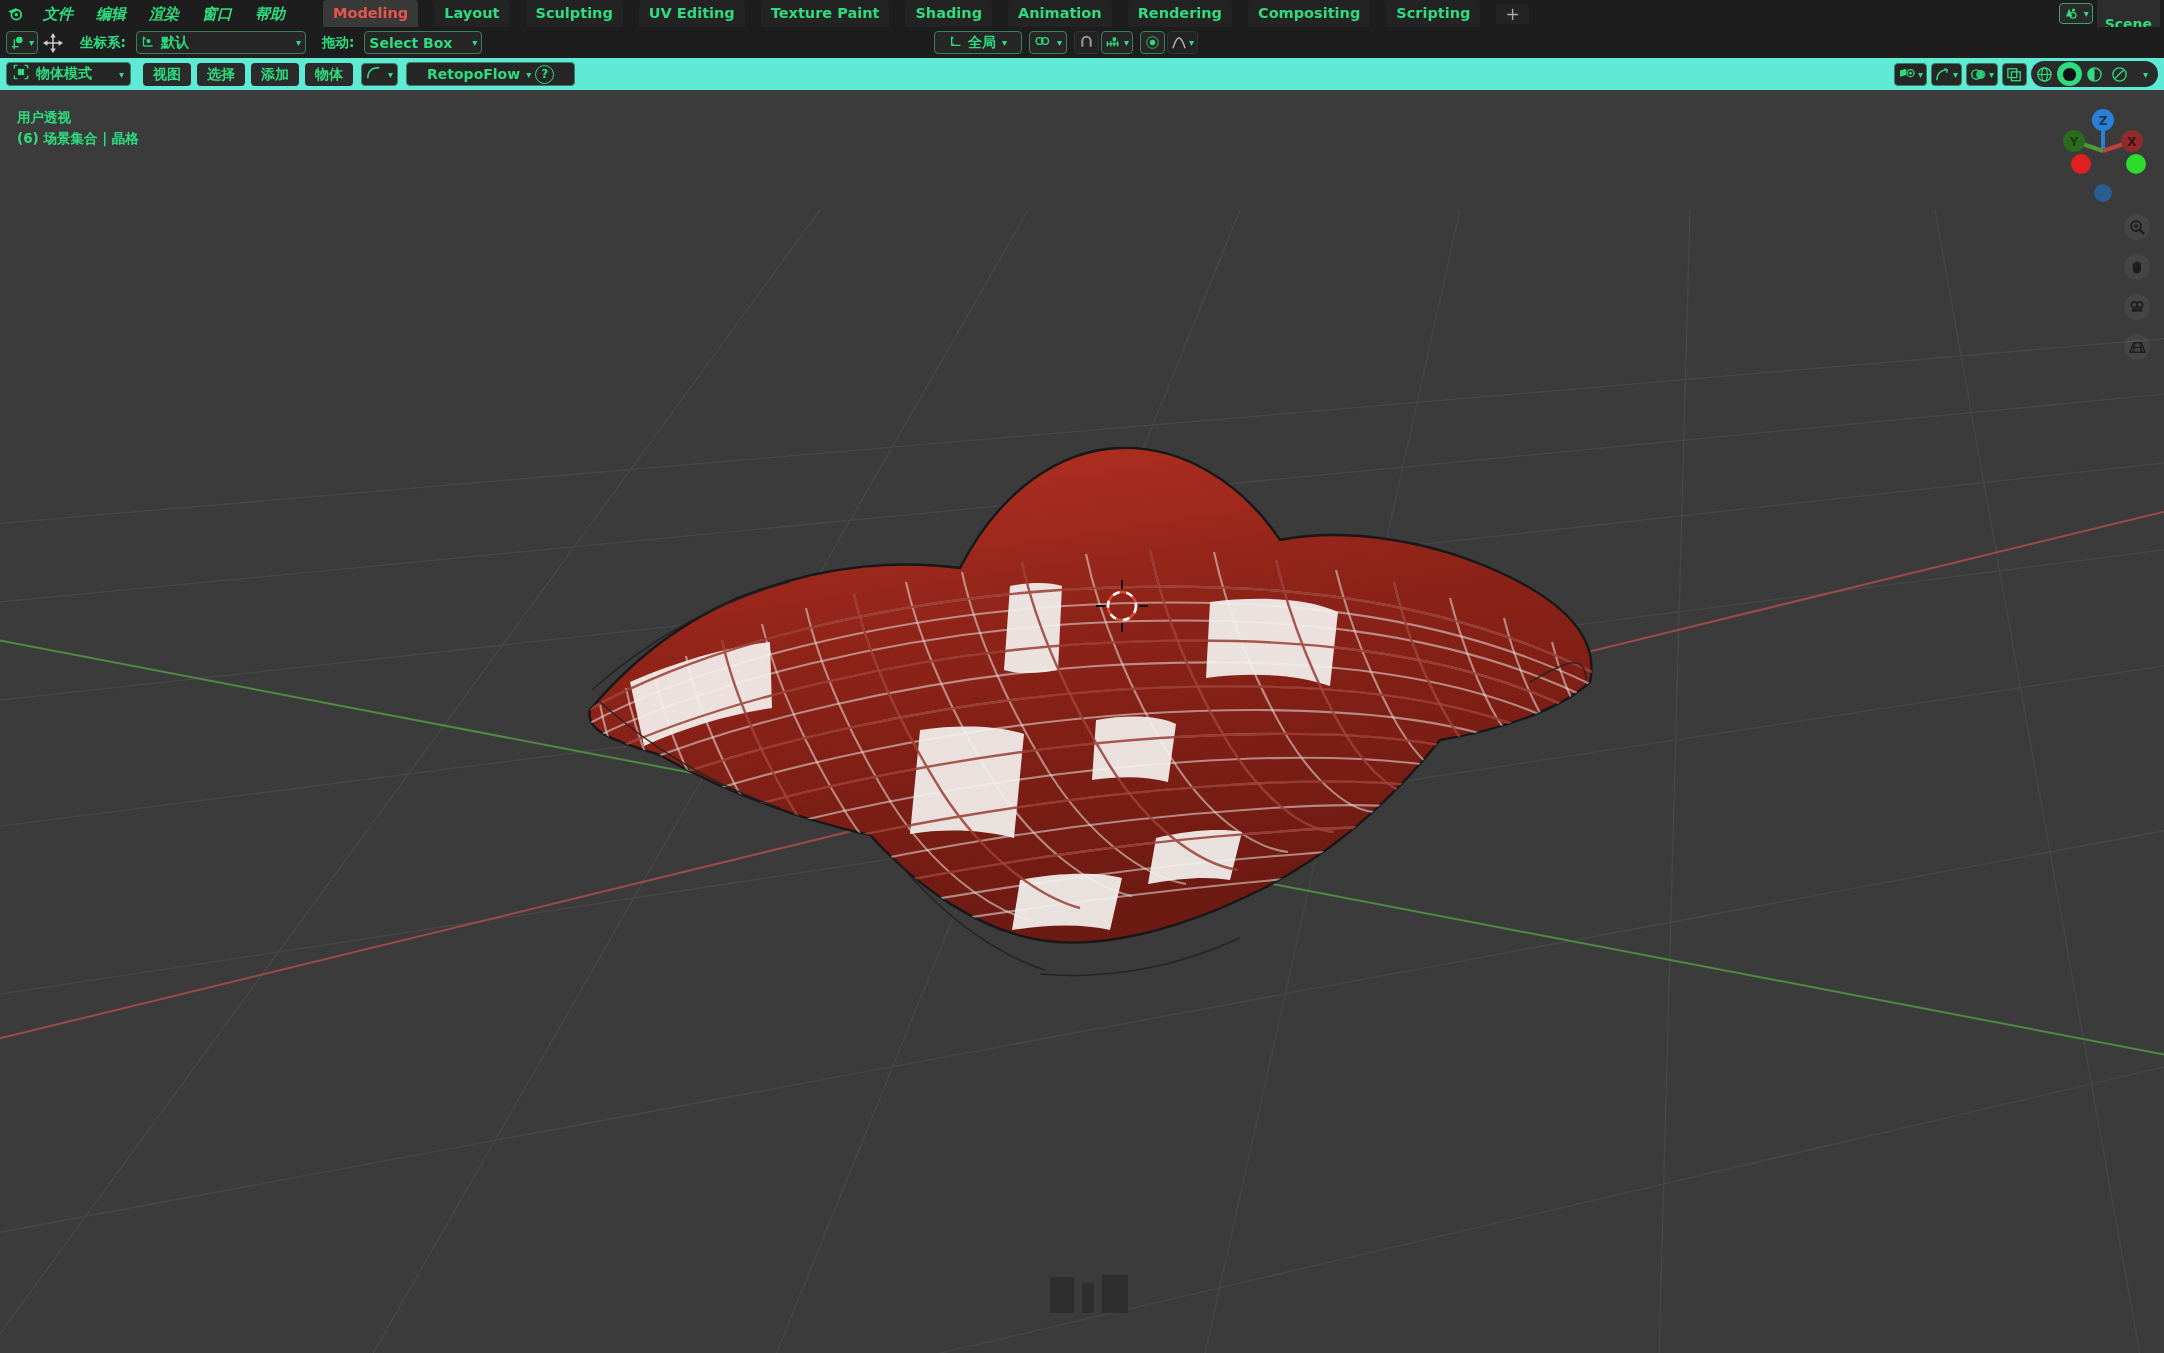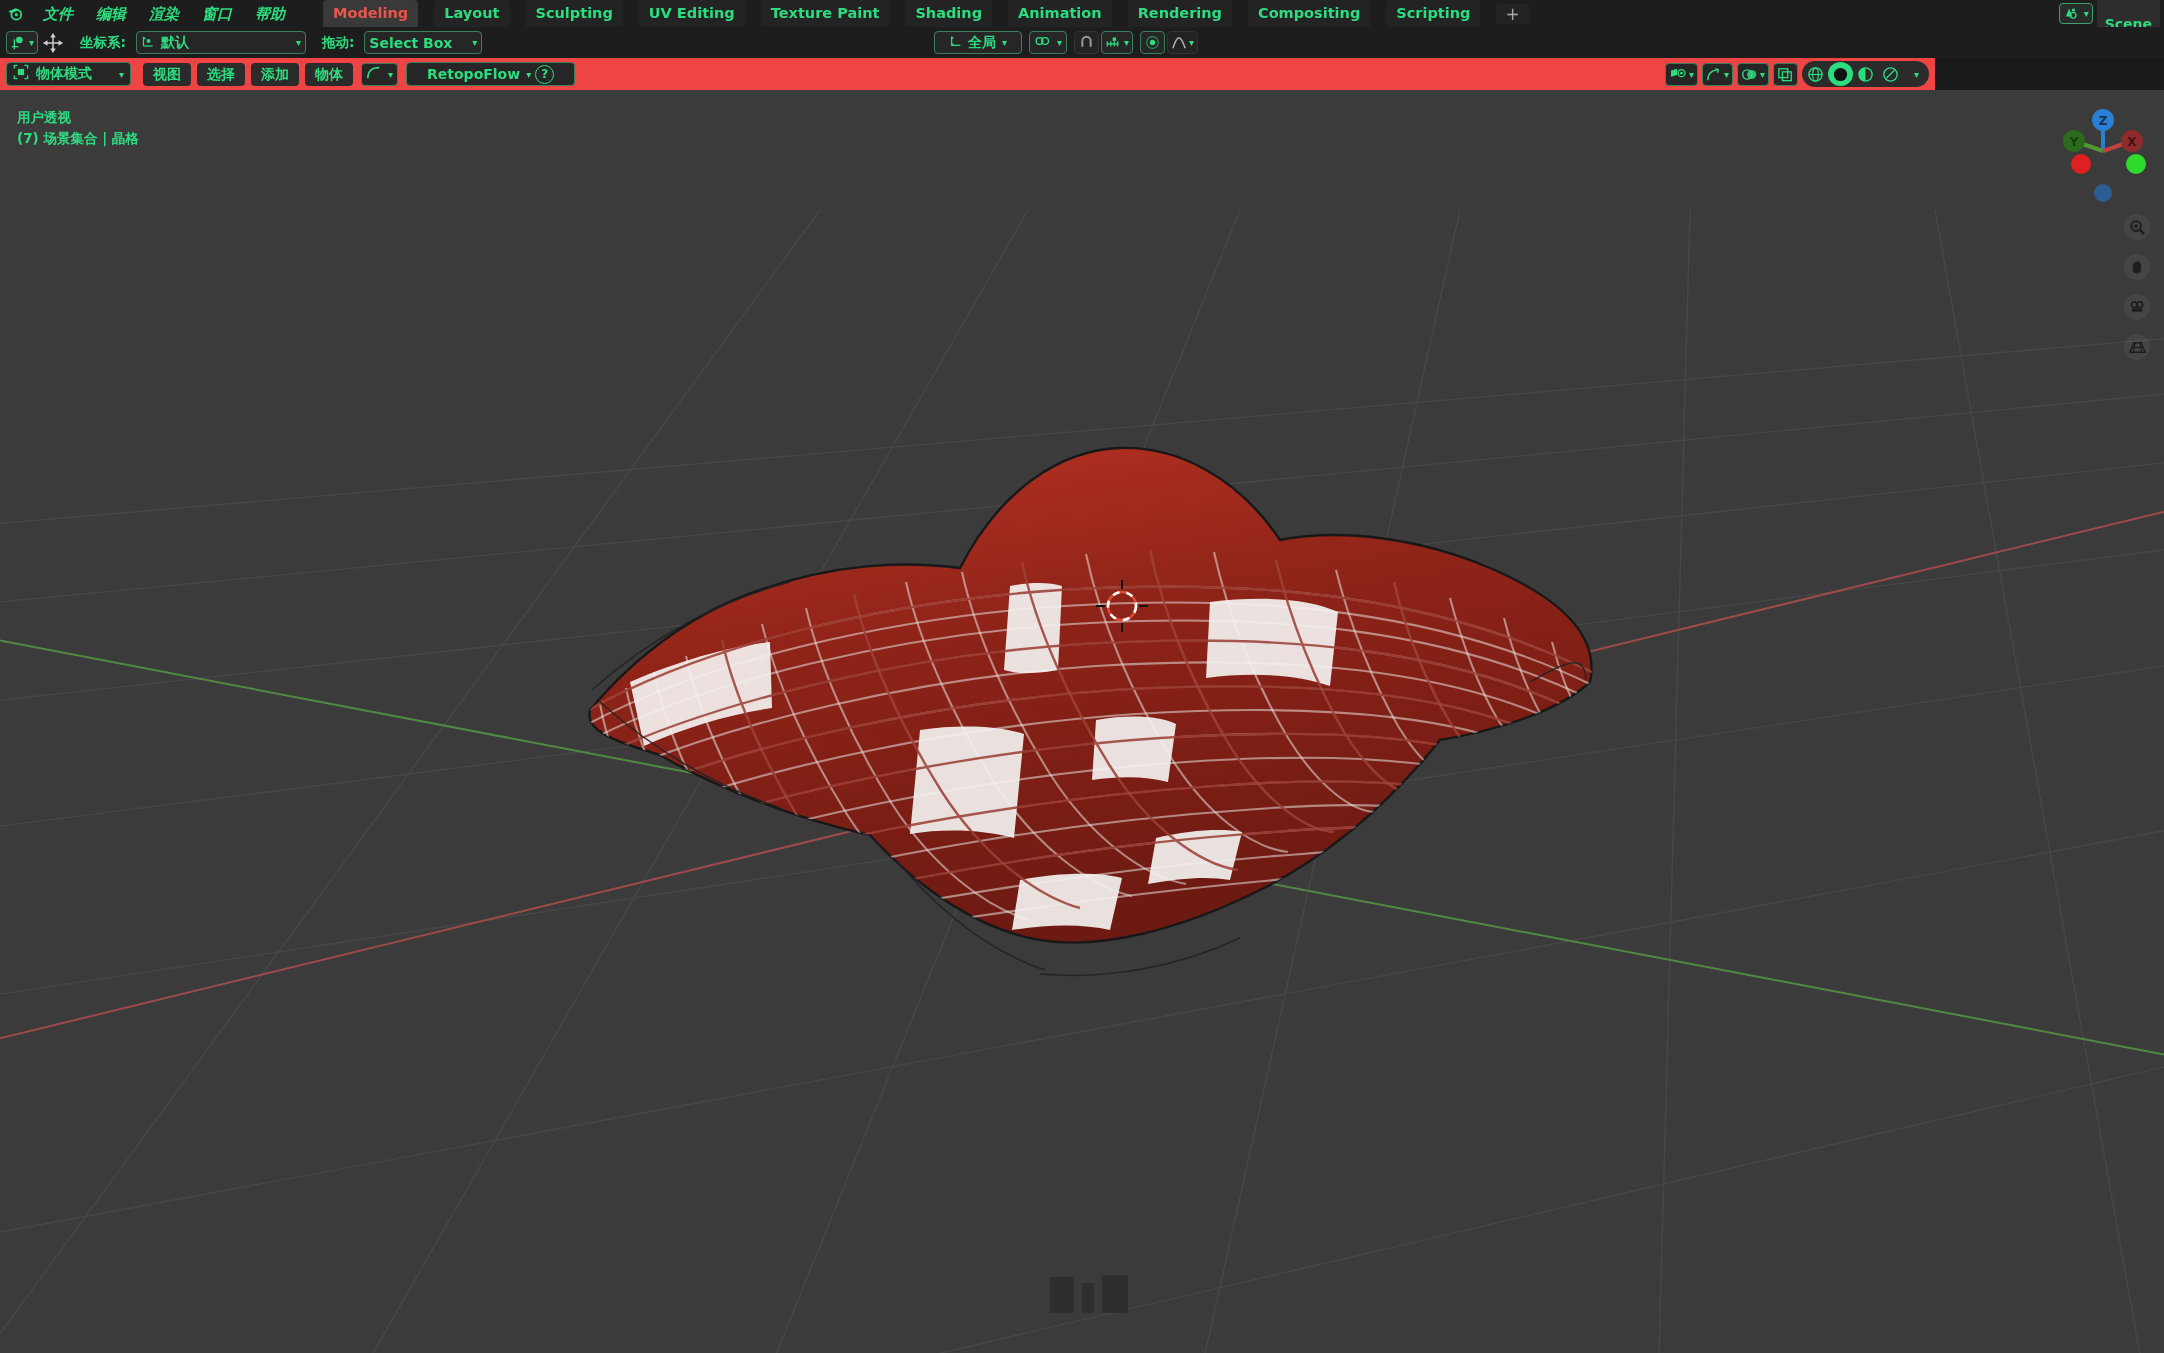--- a/index.html
+++ b/index.html
@@ -57,22 +57,22 @@
   .iconbtn {
     display:flex; align-items:center; justify-content:center;
     height:23px; min-width:25px; border-radius:4px;
     border:1px solid #3c7f5c; background:#262626; padding:0 3px;
   }
   .iconbtn.dark { background:#232323; border-color:#333; }
   .move-cursor { width:30px; height:24px; display:flex; align-items:center; justify-content:center; }
 
   
   .row3 {
-    position:absolute; left:0; top:58px; width:1935px; height:32px;
-    background:#ef4444; display:flex; align-items:center;
+    position:absolute; left:0; top:58px; width:2164px; height:32px;
+    background:#5eead4; display:flex; align-items:center;
   }
   .menu-btn {
     font-size:14px; color:#2ddc7f; font-weight:bold; padding:4px 10px;
     background:#2b2b2b; border-radius:4px; line-height:15px; white-space:nowrap;
   }
   .mode-select {
     display:flex; align-items:center; gap:6px; height:24px; padding:0 6px;
     border:1px solid #3c7f5c; border-radius:4px; background:#262626;
   }
   .retopo {
@@ -509,21 +509,21 @@
         <circle r="14" fill="none" stroke="#d94c3a" stroke-width="2.6"></circle>
         <circle r="14" fill="none" stroke="#ffffff" stroke-width="2.6" stroke-dasharray="7 7"></circle>
         <line x1="0" y1="-26" x2="0" y2="-17" stroke="#111" stroke-width="2"></line>
         <line x1="0" y1="17" x2="0" y2="26" stroke="#111" stroke-width="2"></line>
         <line x1="-26" y1="0" x2="-17" y2="0" stroke="#111" stroke-width="2"></line>
         <line x1="17" y1="0" x2="26" y2="0" stroke="#111" stroke-width="2"></line>
       </g>
     </svg>
 
     <div class="vp-text" id="vp-persp">用户透视</div>
-    <div class="vp-text" id="vp-collection">(7) 场景集合 | 晶格</div>
+    <div class="vp-text" id="vp-collection">(6) 场景集合 | 晶格</div>
 
     <svg class="gizmo" viewBox="0 0 106 106">
       <line x1="53" y1="53" x2="53" y2="22" stroke="#2b7fd4" stroke-width="4"></line>
       <line x1="53" y1="53" x2="24" y2="43" stroke="#4f9a32" stroke-width="4"></line>
       <line x1="53" y1="53" x2="82" y2="43" stroke="#c24040" stroke-width="4"></line>
 
       <circle cx="53" cy="22" r="11" fill="#2b7fd4"></circle>
       <text x="53" y="27" font-size="12" font-weight="bold" fill="#17324e" text-anchor="middle" font-family="DejaVu Sans, sans-serif">Z</text>
 
       <circle cx="24" cy="43" r="11" fill="#2c6b1e"></circle>

